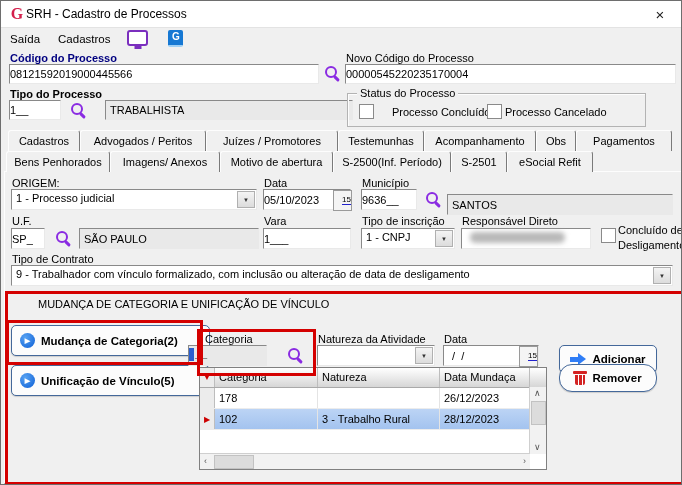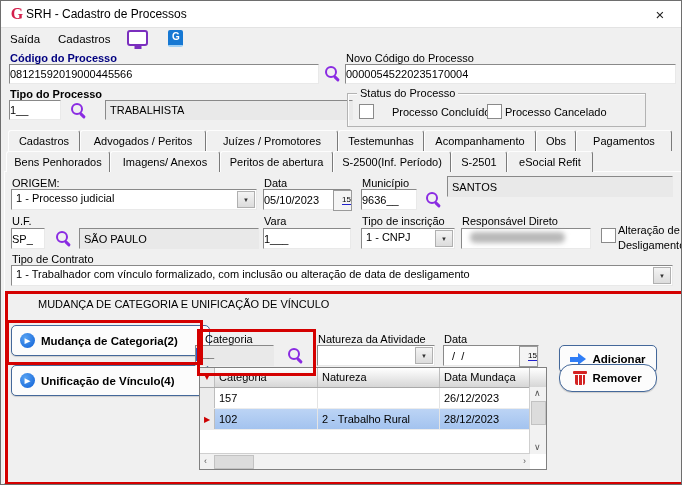--- a/index.html
+++ b/index.html
@@ -107,83 +107,83 @@
     <div class="tab" style="width:126px;">Advogados / Peritos</div>
     <div class="tab" style="width:132px;">Juízes / Promotores</div>
     <div class="tab" style="width:86px;">Testemunhas</div>
     <div class="tab" style="width:112px;">Acompanhamento</div>
     <div class="tab" style="width:40px;">Obs</div>
     <div class="tab" style="width:96px;">Pagamentos</div>
   </div>
   <div class="tabrow" style="left:5px;top:150px;z-index:5;">
     <div class="tab" style="width:104px;">Bens Penhorados</div>
     <div class="tab" style="width:110px;">Imagens/ Anexos</div>
-    <div class="tab" style="width:113px;">Peritos de abertura</div>
+    <div class="tab" style="width:113px;">Motivo de abertura</div>
     <div class="tab" style="width:118px;text-align:center;">S-2500(Inf. Período)</div>
     <div class="tab" style="width:56px;">S-2501</div>
     <div class="tab" style="width:86px;">eSocial Refit</div>
   </div>
   <div class="tabpanel"></div>
 
   <div class="lbl" style="left:11px;top:176px;">ORIGEM:</div>
   <div class="combo" style="left:10px;top:188px;width:246px;height:21px;">
     <span class="txt">1 - Processo judicial</span>
     <span class="cbtn">▼</span>
   </div>
   <div class="lbl" style="left:263px;top:176px;">Data</div>
   <input class="in" style="left: 262px; top: 188px; width: 88px; height: 21px;" value="05/10/2023">
   <div class="calbtn" style="left:332px;top:189px;height:19px;">
       <span>15</span>
     </div>
   <div class="lbl" style="left:361px;top:176px;">Município</div>
   <input class="in" style="left: 360px; top: 188px; width: 56px; height: 21px;" value="9636__">
   <div class="lens" style="left:424px;top:190px;"></div>
-  <div class="ro abs" style="left:446px;top:175px;width:226px;height:21px;border:1px solid;border-color:#898989 #e9e9e9 #e9e9e9 #898989;">SANTOS</div>
+  <div class="ro abs" style="left:446px;top:193px;width:226px;height:21px;border:1px solid;border-color:#898989 #e9e9e9 #e9e9e9 #898989;">SANTOS</div>
 
   <div class="lbl" style="left:11px;top:214px;">U.F.</div>
   <input class="in" style="left: 10px; top: 227px; width: 34px; height: 21px;" value="SP_">
   <div class="lens" style="left:54px;top:229px;"></div>
   <div class="ro abs" style="left:78px;top:227px;width:180px;height:21px;border:1px solid;border-color:#898989 #e9e9e9 #e9e9e9 #898989;">SÃO PAULO</div>
   <div class="lbl" style="left:263px;top:214px;">Vara</div>
   <input class="in" style="left: 262px; top: 227px; width: 88px; height: 21px;" value="1___">
   <div class="lbl" style="left:361px;top:214px;">Tipo de inscrição</div>
   <div class="combo" style="left:360px;top:227px;width:94px;height:21px;">
     <span class="txt">1 - CNPJ</span>
     <span class="cbtn">▼</span>
   </div>
   <div class="lbl" style="left:461px;top:214px;">Responsável Direto</div>
   <div class="in abs" style="left:460px;top:227px;width:130px;height:21px;">
     <div class="blurval"></div>
   </div>
   <div class="cb" style="left:600px;top:227px;"></div>
-  <div class="lbl" style="left:617px;top:223px;">Alteração de</div>
+  <div class="lbl" style="left:617px;top:223px;">Concluído de</div>
   <div class="lbl" style="left:617px;top:238px;">Desligamento</div>
 
   <div class="lbl" style="left:11px;top:252px;">Tipo de Contrato</div>
   <div class="combo" style="left:10px;top:264px;width:662px;height:21px;">
-    <span class="txt">1 - Trabalhador com vínculo formalizado, com inclusão ou alteração de data de desligamento</span>
+    <span class="txt">9 - Trabalhador com vínculo formalizado, com inclusão ou alteração de data de desligamento</span>
     <span class="cbtn">▼</span>
   </div>
 
   <div class="redbox" style="left:4px;top:290px;width:673px;height:188px;"></div>
   <div class="lbl" style="left:11px;top:297px;z-index:10;margin-left:26px;">MUDANÇA DE CATEGORIA E UNIFICAÇÃO DE VÍNCULO</div>
 
   <div class="redbox" style="left:5px;top:319px;width:191px;height:39px;"></div>
   <div class="navbtn" style="left:10px;top:324px;width:181px;height:29px;z-index:8;">
     <span class="play">▶</span>
     <span>Mudança de Categoria(2)</span>
   </div>
   <div class="navbtn" style="left:10px;top:364px;width:181px;height:29px;">
     <span class="play">▶</span>
-    <span>Unificação de Vínculo(4)</span>
+    <span>Unificação de Vínculo(5)</span>
   </div>
 
   <div class="redbox" style="left:196px;top:328px;width:113px;height:41px;"></div>
   <div class="lbl" style="left:204px;top:332px;z-index:10;">Categoria</div>
-  <div class="in abs" style="left:194px;top:344px;width:79px;height:21px;background:#e9e9e9;z-index:8;font-weight:bold;">
+  <div class="in abs" style="left:187px;top:344px;width:79px;height:21px;background:#e9e9e9;z-index:8;font-weight:bold;">
     <span class="caret"></span><span style="font-size:11px;">__</span>
   </div>
   <div class="lens" style="left:286px;top:346px;z-index:10;"></div>
 
   <div class="lbl" style="left:317px;top:332px;">Natureza da Atividade</div>
   <div class="combo" style="left:316px;top:344px;width:118px;height:21px;">
     <span class="txt"></span>
     <span class="cbtn">▼</span>
   </div>
 
@@ -204,28 +204,28 @@
 
   <div class="grid" style="left:198px;top:366px;width:346px;height:101px;">
     <div class="ghead">
       <div class="mk" style="height:19px;">▼</div>
       <div class="gh" style="width:103px;">Categoria</div>
       <div class="gh" style="width:122px;">Natureza</div>
       <div class="gh" style="width:90px;">Data Mundaça</div>
     </div>
     <div class="grow">
       <div class="mk"></div>
-      <div class="gc" style="width:103px;">157</div>
+      <div class="gc" style="width:103px;">178</div>
       <div class="gc" style="width:122px;"></div>
       <div class="gc" style="width:90px;">26/12/2023</div>
     </div>
     <div class="grow sel">
       <div class="mk">▶</div>
       <div class="gc" style="width:103px;">102</div>
-      <div class="gc" style="width:122px;">2 - Trabalho Rural</div>
+      <div class="gc" style="width:122px;">3 - Trabalho Rural</div>
       <div class="gc" style="width:90px;">28/12/2023</div>
     </div>
     <div class="vscroll" style="bottom:15px;">
       <div class="sarr" style="top:2px;left:4px;">∧</div>
       <div class="thumb" style="top:14px;left:1px;width:13px;height:22px;"></div>
       <div class="sarr" style="bottom:2px;left:4px;">∨</div>
     </div>
     <div class="hscroll" style="right:16px;">
       <div class="sarr" style="left:4px;top:3px;">‹</div>
       <div class="thumb" style="left:14px;top:1px;width:38px;height:12px;"></div>

